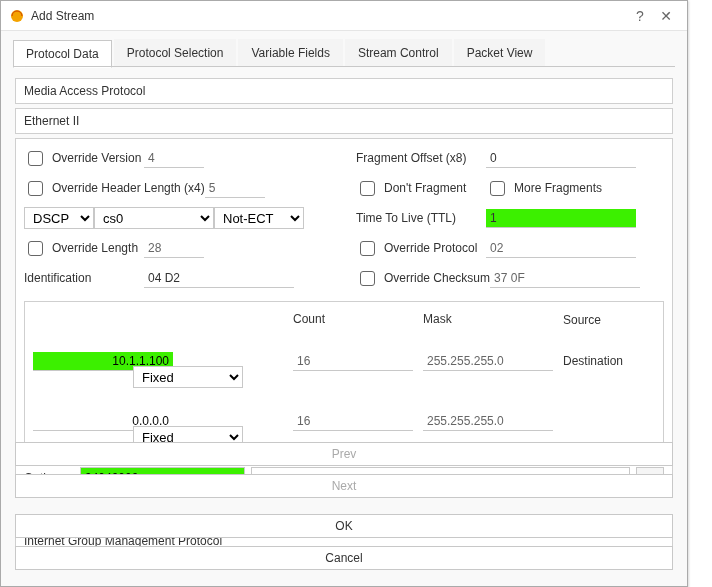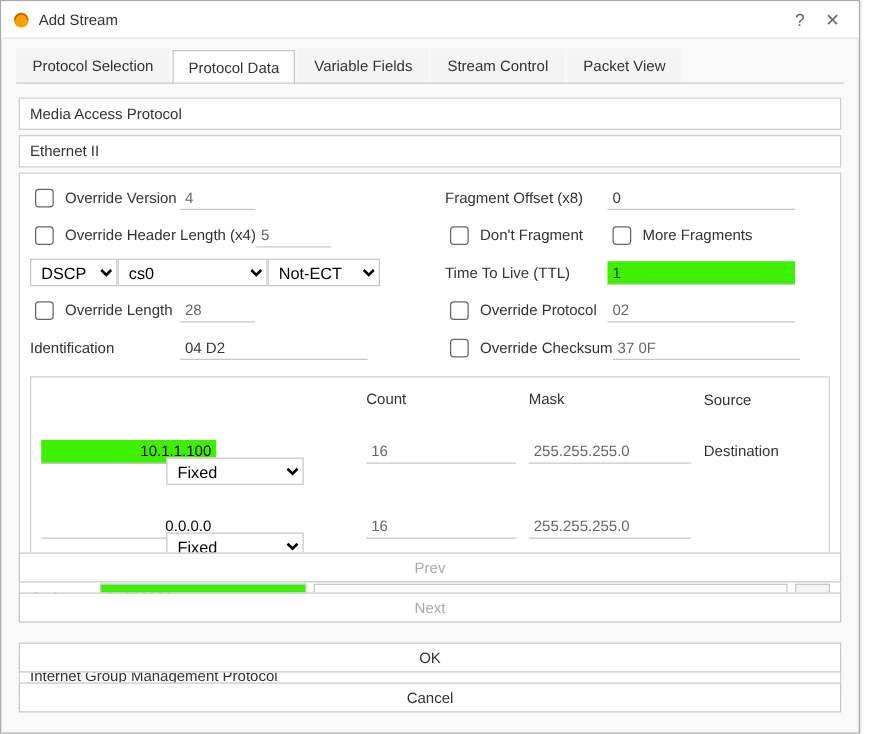--- a/index.html
+++ b/index.html
@@ -56,22 +56,22 @@
     <svg class="icon" viewBox="0 0 16 16">
         <circle cx="8" cy="8" r="6" fill="#f4a300"></circle>
         <path d="M3 8a5 5 0 0110 0" stroke="#c40" fill="none"></path>
       </svg>
     <div class="title">Add Stream</div>
     <div class="tb-btn">?</div>
     <div class="tb-btn">✕</div>
   </div>
 
   <div class="tabs">
+    <div class="tab active">Protocol Data</div>
     <div class="tab">Protocol Selection</div>
-    <div class="tab active">Protocol Data</div>
     <div class="tab">Variable Fields</div>
     <div class="tab">Stream Control</div>
     <div class="tab">Packet View</div>
   </div>
   <div class="tab-underline"></div>
 
   <div class="content">
 
     <div class="section">
       <div class="section-header">Media Access Protocol</div>

